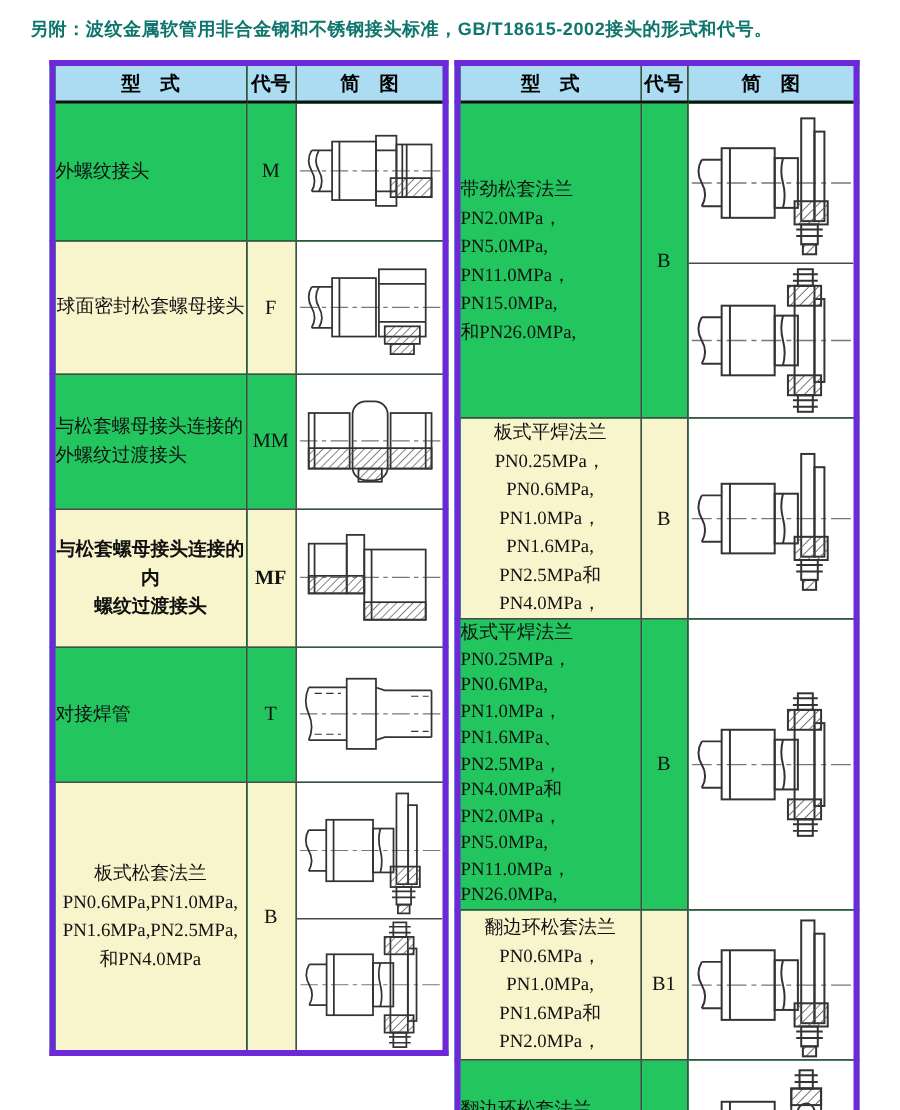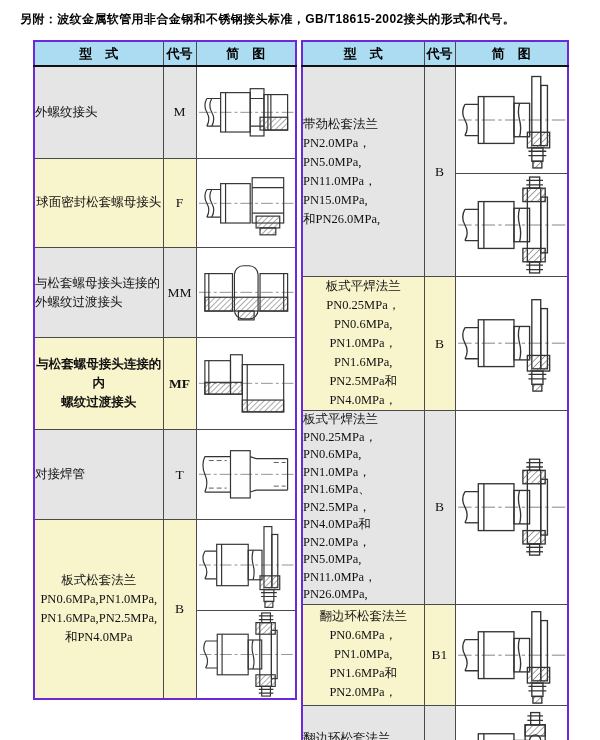--- a/index.html
+++ b/index.html
@@ -4,28 +4,28 @@
 <style>
   html,body{margin:0;padding:0;}
   body{
     width:600px;height:740px;background:#ffffff;position:relative;
     font-family:"Liberation Serif","DejaVu Serif",serif;color:#111;
     overflow:hidden;
   }
   .title{
     position:absolute;left:20px;top:11px;width:560px;
     font-family:"Liberation Sans","DejaVu Sans",sans-serif;
-    font-size:12px;font-weight:700;letter-spacing:0.4px;color:#000000;
+    font-size:12px;font-weight:700;letter-spacing:0.4px;color:#0f766e;
   }
   .tables{
     position:absolute;left:33px;top:40px;display:flex;gap:4px;align-items:flex-start;
   }
   table.tbl{
-    border-collapse:collapse;table-layout:fixed;background:#e5e5e5;
-    border:2px solid #6d28d9;
+    border-collapse:collapse;table-layout:fixed;background:#22c55e;
+    border:4px solid #6d28d9;
   }
   table.tbl th, table.tbl td{
     border:1px solid #4a4a4a;padding:0;vertical-align:middle;overflow:hidden;
   }
   tr.head th{
     height:23px;background:var(--header-bg,#abdcf2);
     font-family:"Liberation Sans","DejaVu Sans",sans-serif;
     font-size:13px;font-weight:700;text-align:center;color:#000;
     border-bottom:2px solid #111;
   }

